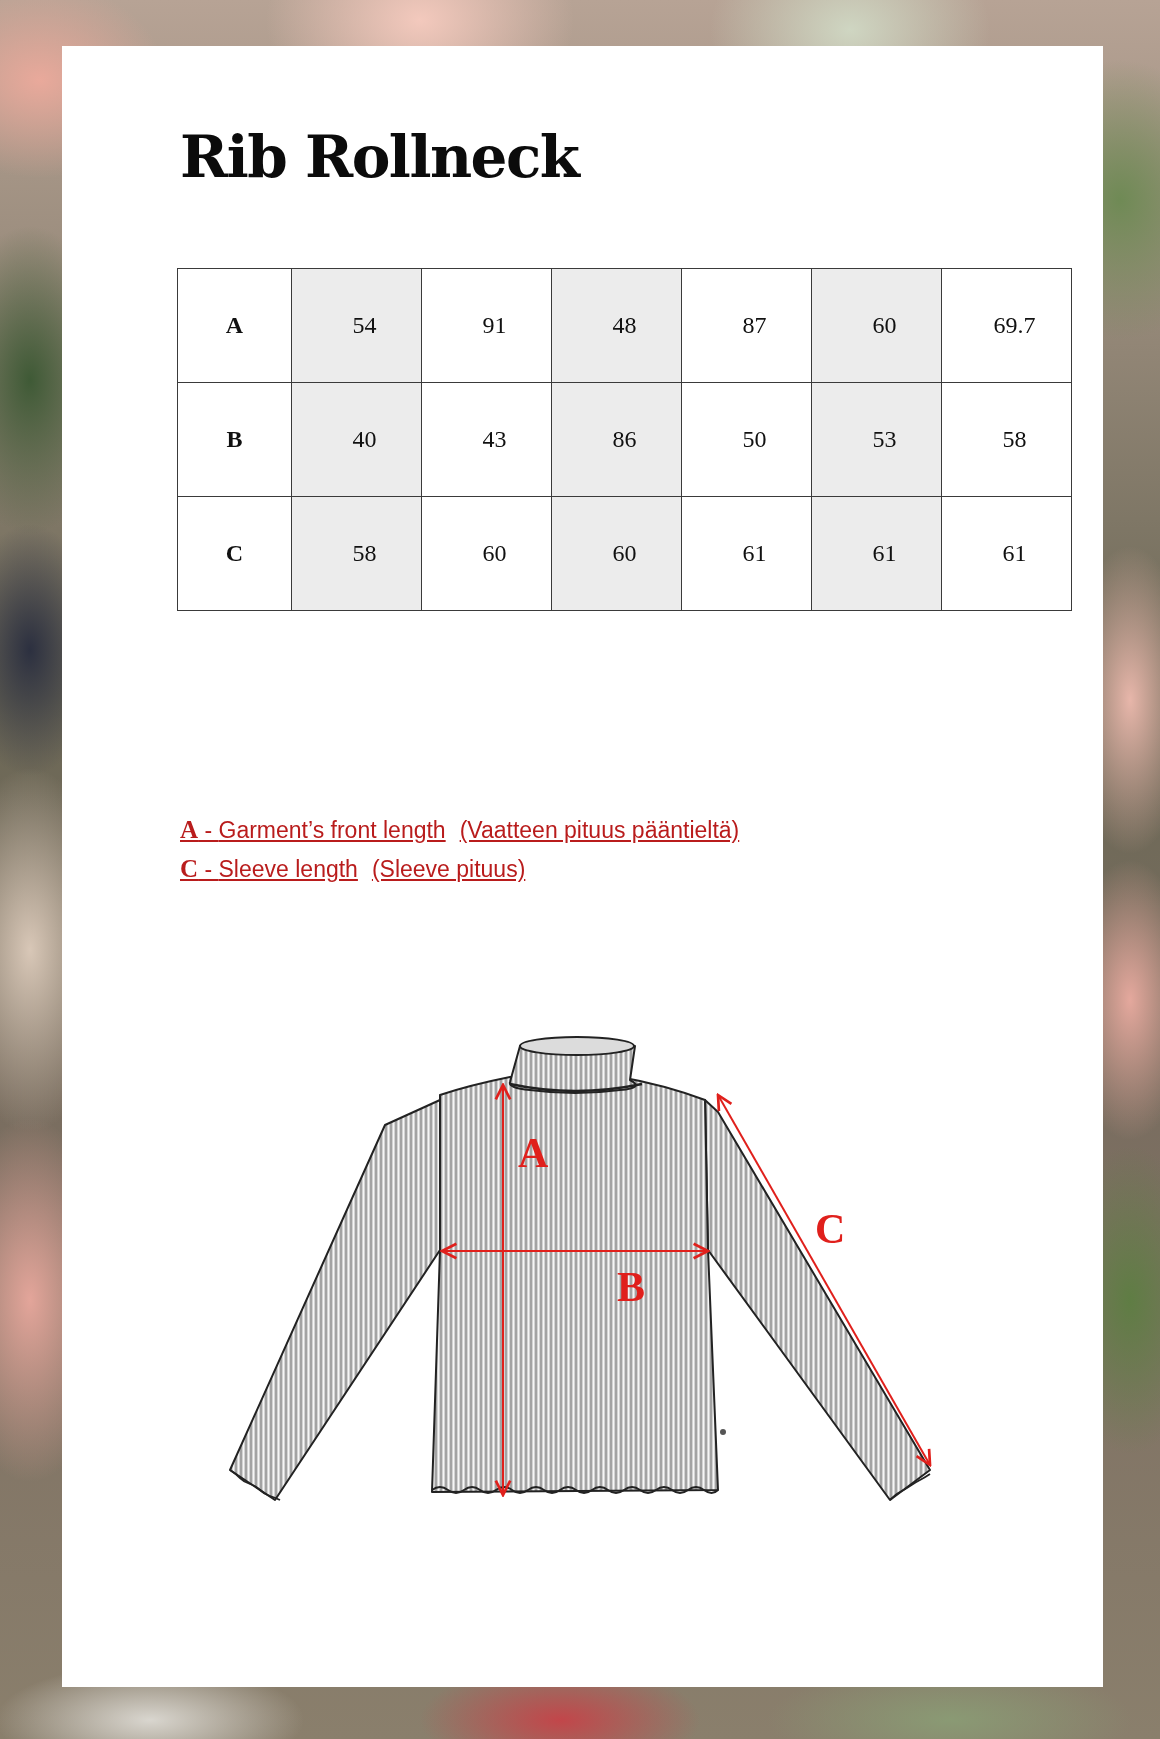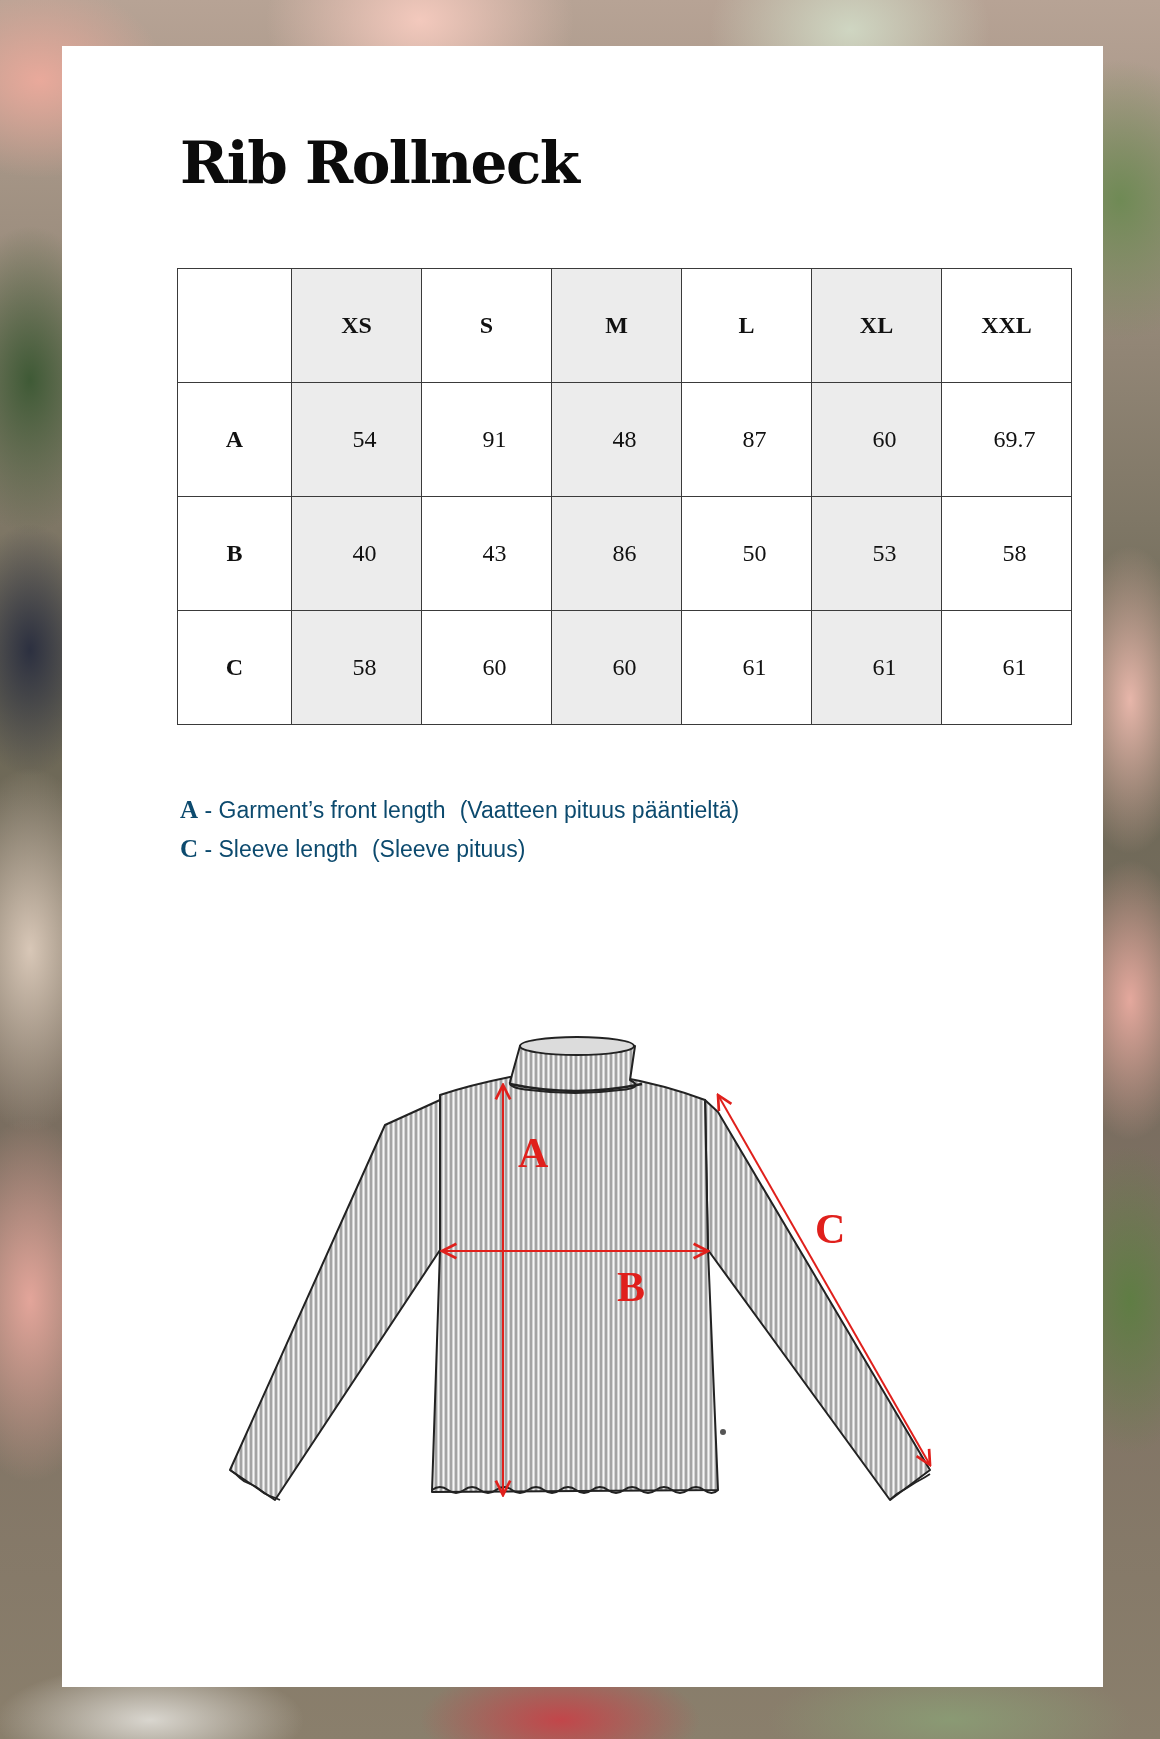--- a/index.html
+++ b/index.html
@@ -20,64 +20,55 @@
       radial-gradient(ellipse 200px 80px at 560px 1720px, #c2464a 0%, rgba(194,70,74,0) 70%),
       radial-gradient(ellipse 220px 80px at 150px 1720px, #d9d6cf 0%, rgba(217,214,207,0) 70%),
       radial-gradient(ellipse 260px 80px at 950px 1720px, #8a9a74 0%, rgba(138,154,116,0) 70%),
       linear-gradient(180deg, #b7a395 0%, #6c6856 40%, #7d6f62 70%, #8a7f6c 100%);
   }
   .card {
     position:absolute; left:62px; top:46px; width:1041px; height:1641px;
     background:#ffffff;
   }
   .title {
-    position:absolute; left:180px; top:134px; margin:0;
+    position:absolute; left:180px; top:128px; margin:0;
     font-family:"DejaVu Serif", serif; font-weight:bold;
     font-size:58px; letter-spacing:-1.5px; color:#0b0b0b; line-height:1;
   }
   table.size {
     position:absolute; left:177px; top:268px;
     border-collapse:collapse; table-layout:fixed;
   }
   table.size td, table.size th {
     width:113px; height:113px; border:1.5px solid #3a3a3a;
     text-align:center; vertical-align:middle; padding:0;
     font-family:"Liberation Serif", serif; color:#111;
   }
   table.size th { font-size:24px; font-weight:bold; }
   table.size th.rowhead { font-size:24px; font-weight:bold; }
   table.size td { font-size:24px; font-weight:normal;padding-left:16px; }
   table.size .shade { background:#ececec; }
   .legend {
-    position:absolute; left:180px; top:790px;
-    font-family:"Liberation Sans", sans-serif; font-size:23px; color:#0c4a6e;
+    position:absolute; left:180px; top:810px;
+    font-family:"Liberation Sans", sans-serif; font-size:23px; color:#b91c1c;text-decoration:underline;
   }
   .legend .line { height:39px; line-height:39px; white-space:nowrap; }
   .legend .key { font-family:"Liberation Serif", serif; font-weight:bold; font-size:25px; }
   .legend .fi { margin-left:14px; }
   .diagram { position:absolute; left:220px; top:1030px; width:740px; height:480px; }
 </style>
 </head>
 <body>
 
 <div class="card"></div>
 
 <h1 class="title">Rib Rollneck</h1>
 
 <table class="size">
   <tbody>
-      <tr>
-    <th></th>
-    <th class="shade">XS</th>
-    <th>S</th>
-    <th class="shade">M</th>
-    <th>L</th>
-    <th class="shade">XL</th>
-    <th>XXL</th>
-  </tr>
   <tr>
     <th class="rowhead">A</th>
     <td class="shade">54</td>
     <td>91</td>
     <td class="shade">48</td>
     <td>87</td>
     <td class="shade">60</td>
     <td>69.7</td>
   </tr>
   <tr>

